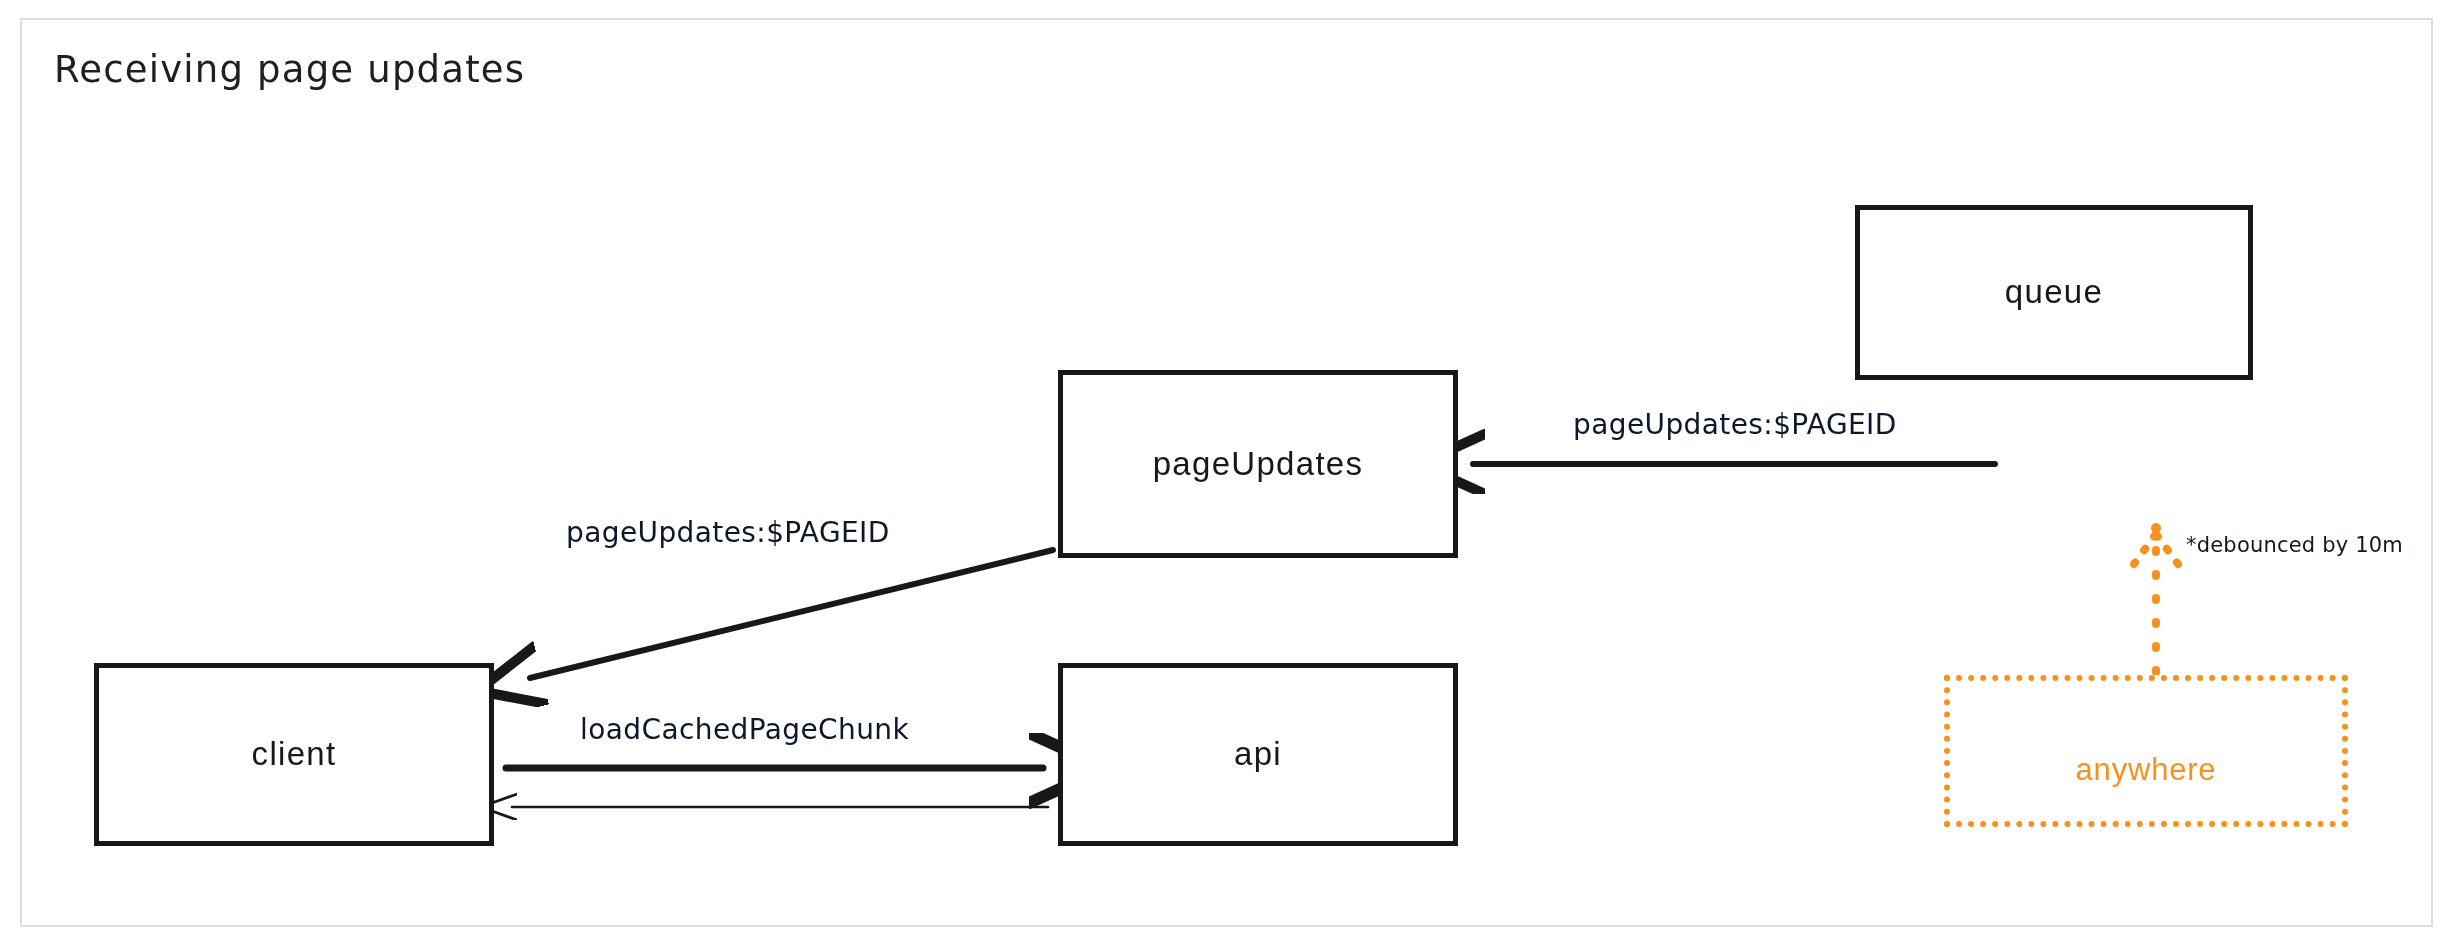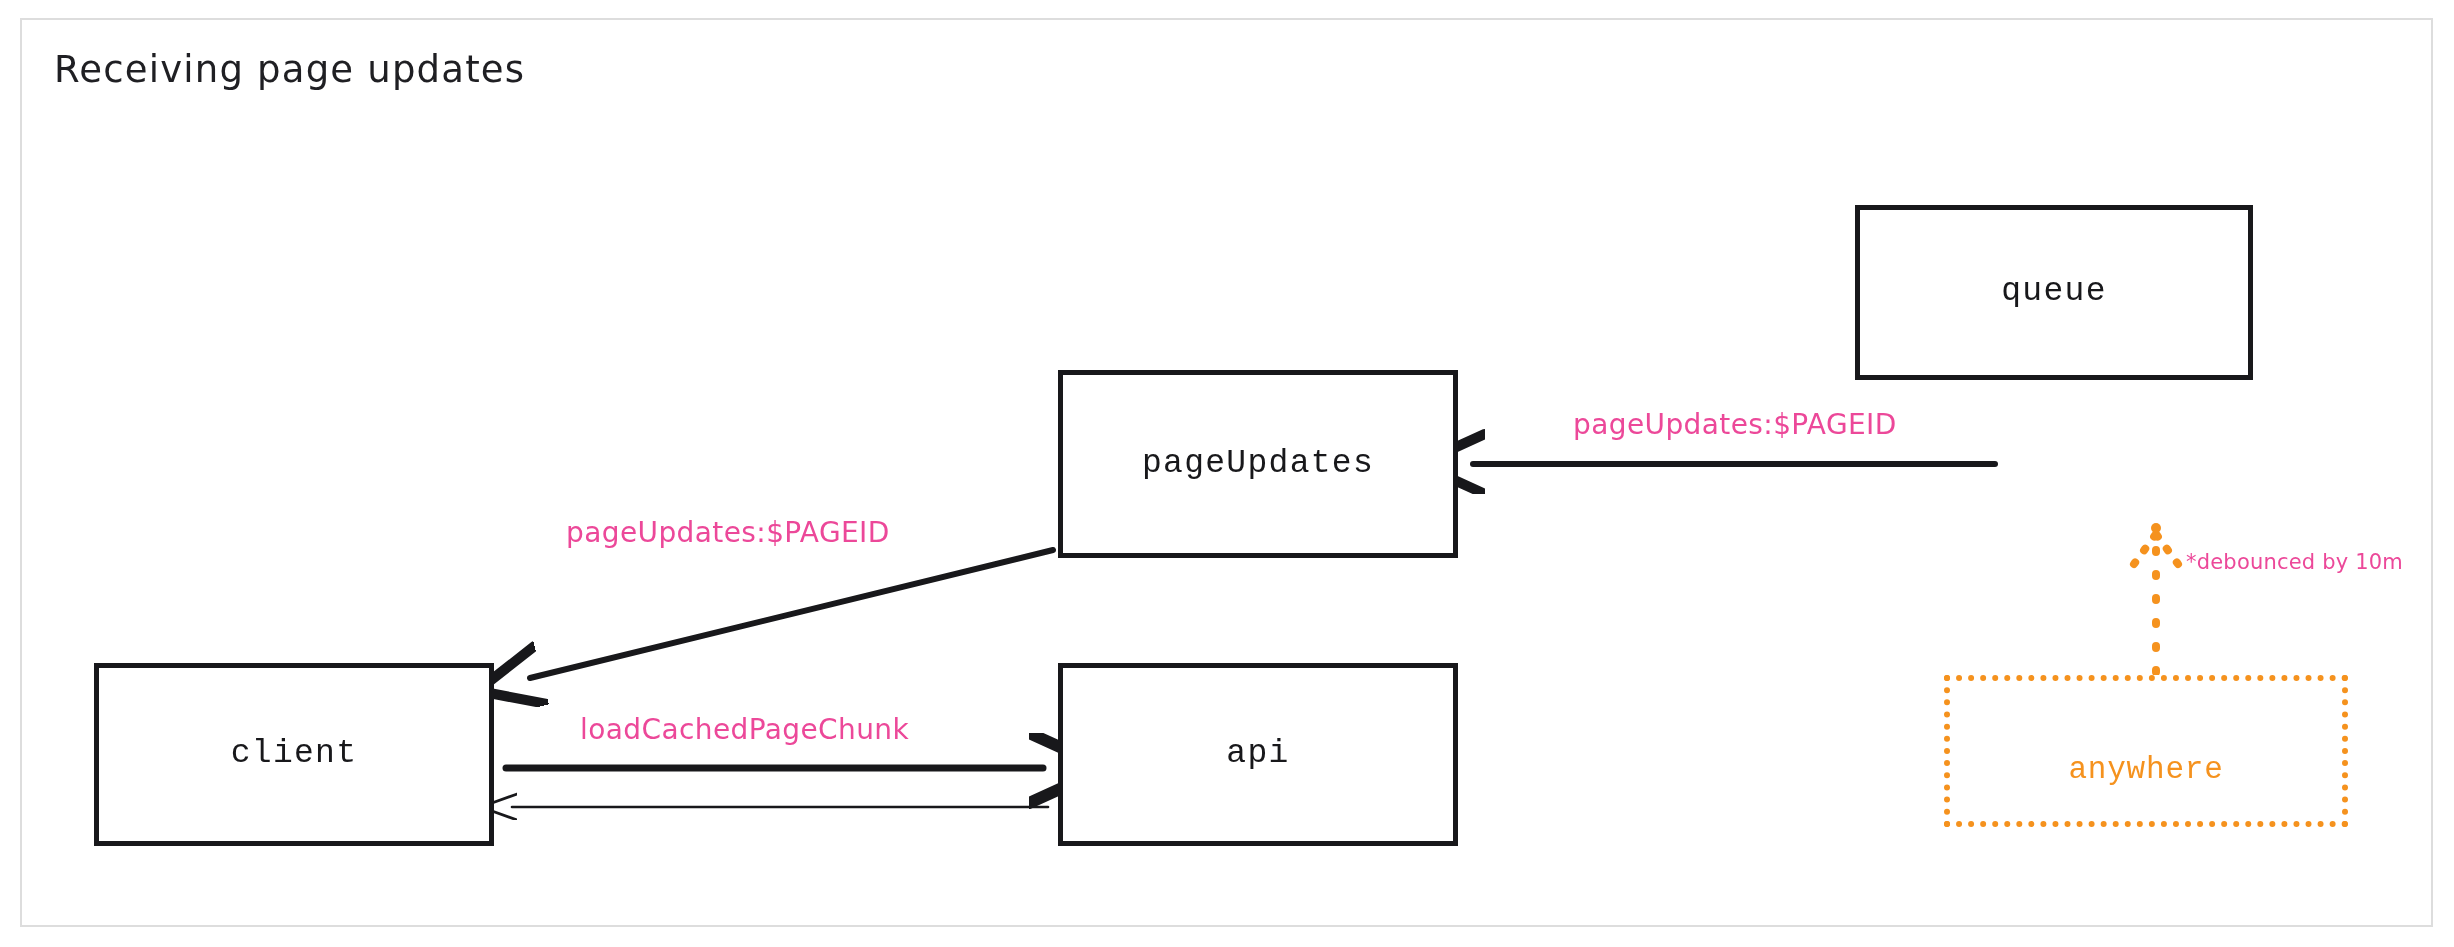--- a/index.html
+++ b/index.html
@@ -60,21 +60,21 @@
   .node-box {
     position: absolute;
     border: 5px solid #18181b;
     background: #ffffff;
     box-sizing: border-box;
     display: flex;
     align-items: center;
     justify-content: center;
   }
   .node-label {
-    font-family: Liberation Mono, monospace;
+    font-family: Liberation Sans, sans-serif;
     font-size: 33px;
     color: #18181b;
     letter-spacing: 1.3px;
     text-align: center;
     line-height: 1.22;
   }
   #node-client   { left: 94px;  top: 663px; width: 400px; height: 183px; }
   #node-api      { left: 1058px;top: 663px; width: 400px; height: 183px; }
   #node-messagestore { left: 1058px; top: 370px; width: 400px; height: 188px; }
   #node-queue    { left: 1855px; top: 205px; width: 398px; height: 175px; }
@@ -104,29 +104,29 @@
     color: #F5921E;
     font-size: 31px;
     letter-spacing: 0.8px;
   }
 
   
   .edge-label {
     position: absolute;
     font-family: "DejaVu Sans", sans-serif;
     font-size: 28px;
-    color: #ec4899;
+    color: #0f172a;
     white-space: nowrap;
     letter-spacing: 0.4px;
   }
   #label-pageupdates-client { left: 566px; top: 516px; }
   #label-pageupdates-queue  { left: 1573px; top: 408px; }
   #label-loadcached         { left: 580px;  top: 713px; }
   #label-debounced {
-    left: 2186px; top: 550px;
+    left: 2186px; top: 533px;
     font-size: 21px;
     letter-spacing: 0.2px;
   }
 </style>
 </head>
 <body>
 
 <div id="canvas">
 
   <div id="frame"></div>

